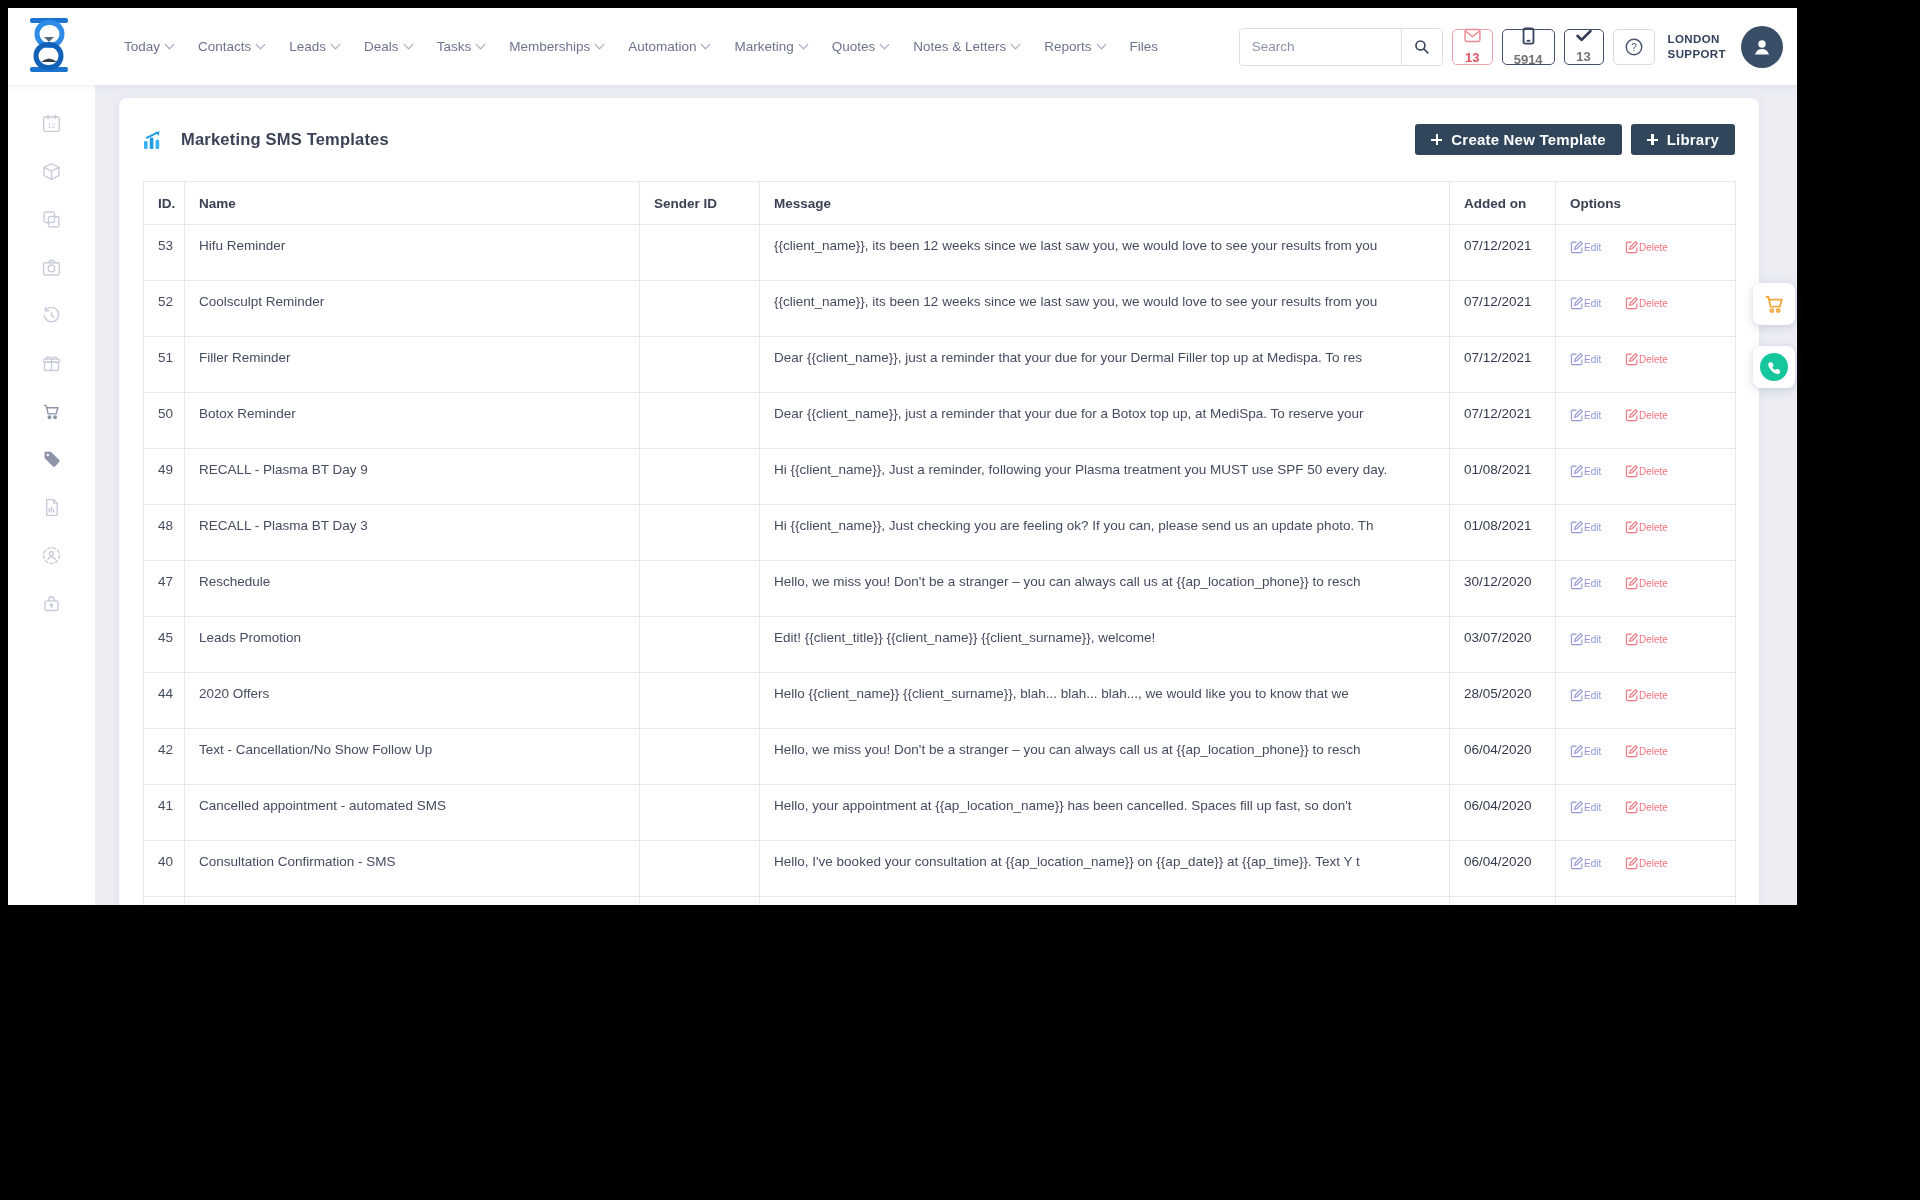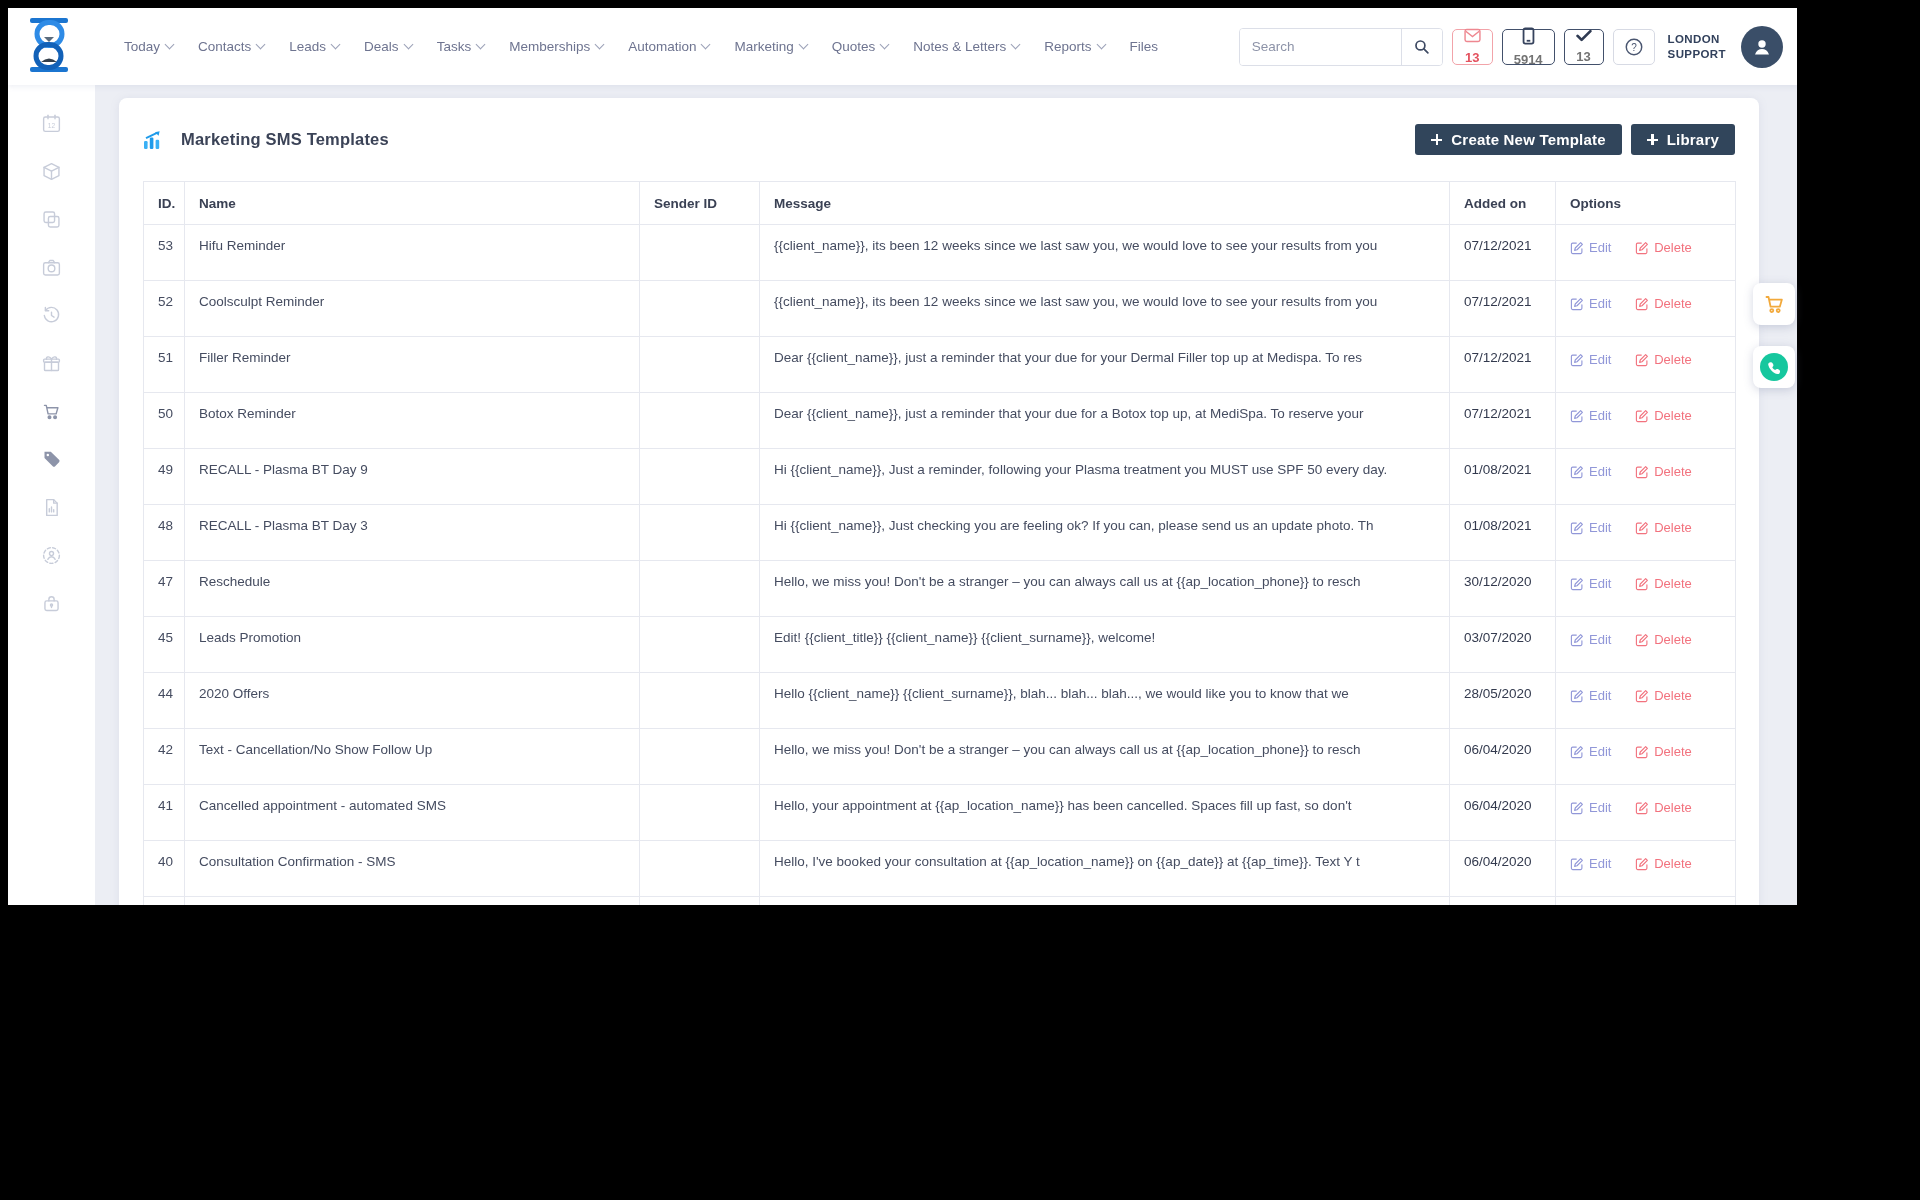--- a/index.html
+++ b/index.html
@@ -105,21 +105,21 @@
   }
   .tpl th{
     height:43px;padding:0 14px;color:#3a4154;font-weight:700;vertical-align:middle;
   }
   .tpl td{
     height:56px;vertical-align:top;padding:13px 14px 0 14px;color:#454c60;
   }
   td.cell-added{font-weight:400;color:#333a4e;font-size:13.5px;}
   td.cell-options{padding-top:15px;}
   .opt-link{
-    display:inline-flex;align-items:center;gap:5px;cursor:pointer;font-size:13px;font-weight:500;
+    display:inline-flex;align-items:center;cursor:pointer;font-size:10px;font-weight:500;
   }
   .opt-edit{color:#9197d8;margin-right:20px;}
   .opt-delete{color:#f2727e;}
   .opt-link svg{width:14px;height:14px;}
   
   .float-btn{
     position:absolute;width:42px;height:42px;background:#fff;border-radius:8px;
     box-shadow:0 2px 10px rgba(100,110,150,.28);display:flex;align-items:center;
     justify-content:center;cursor:pointer;
   }

